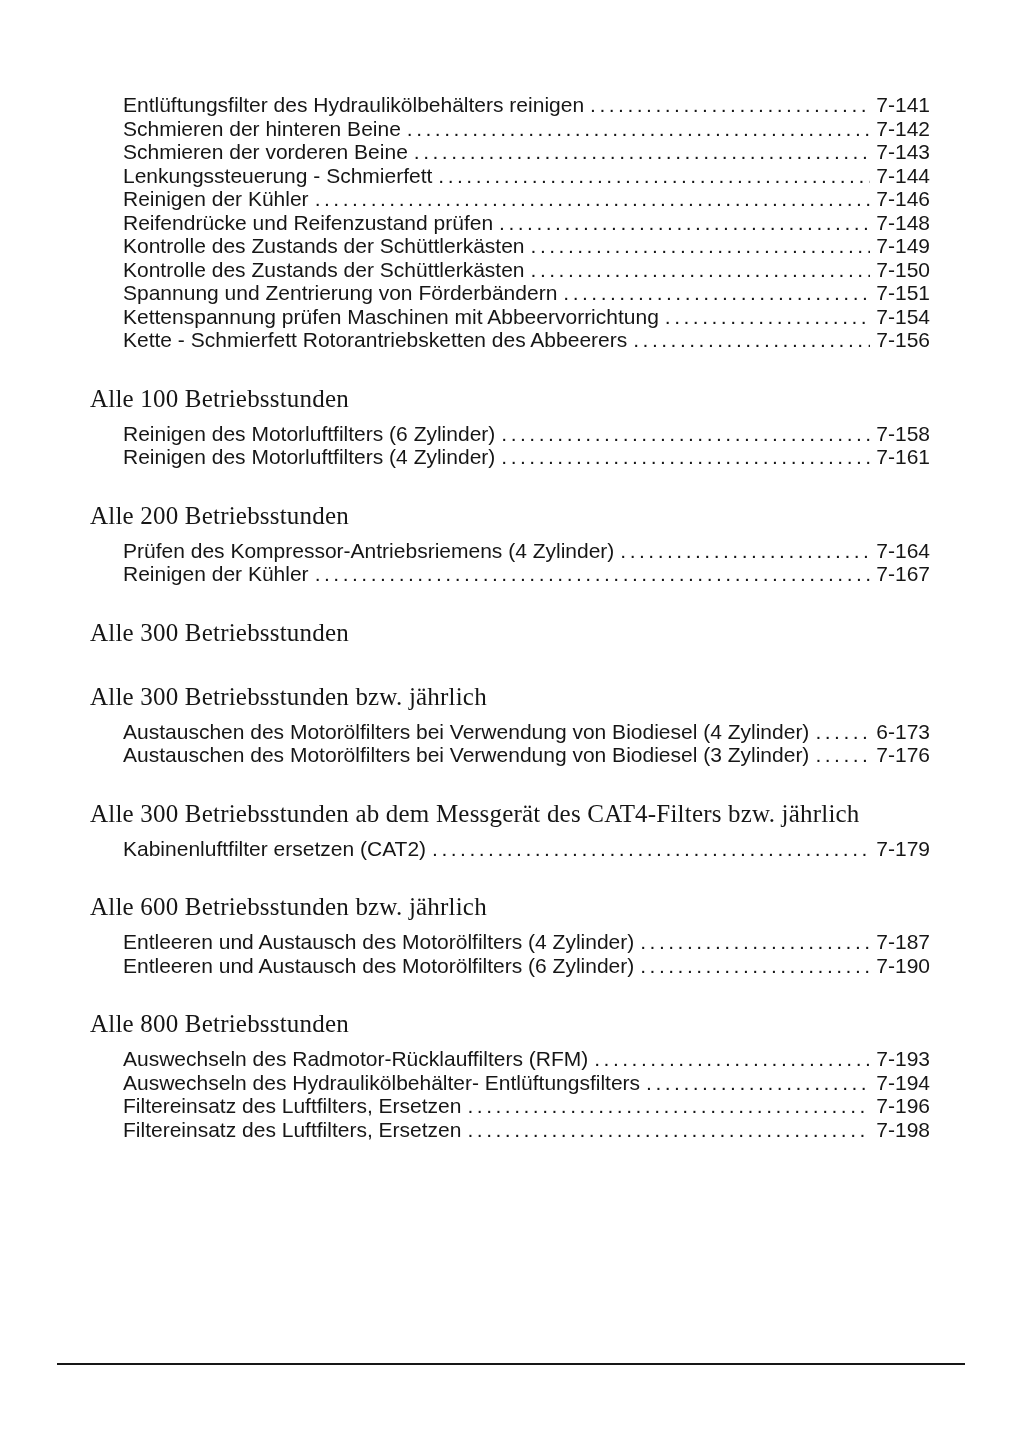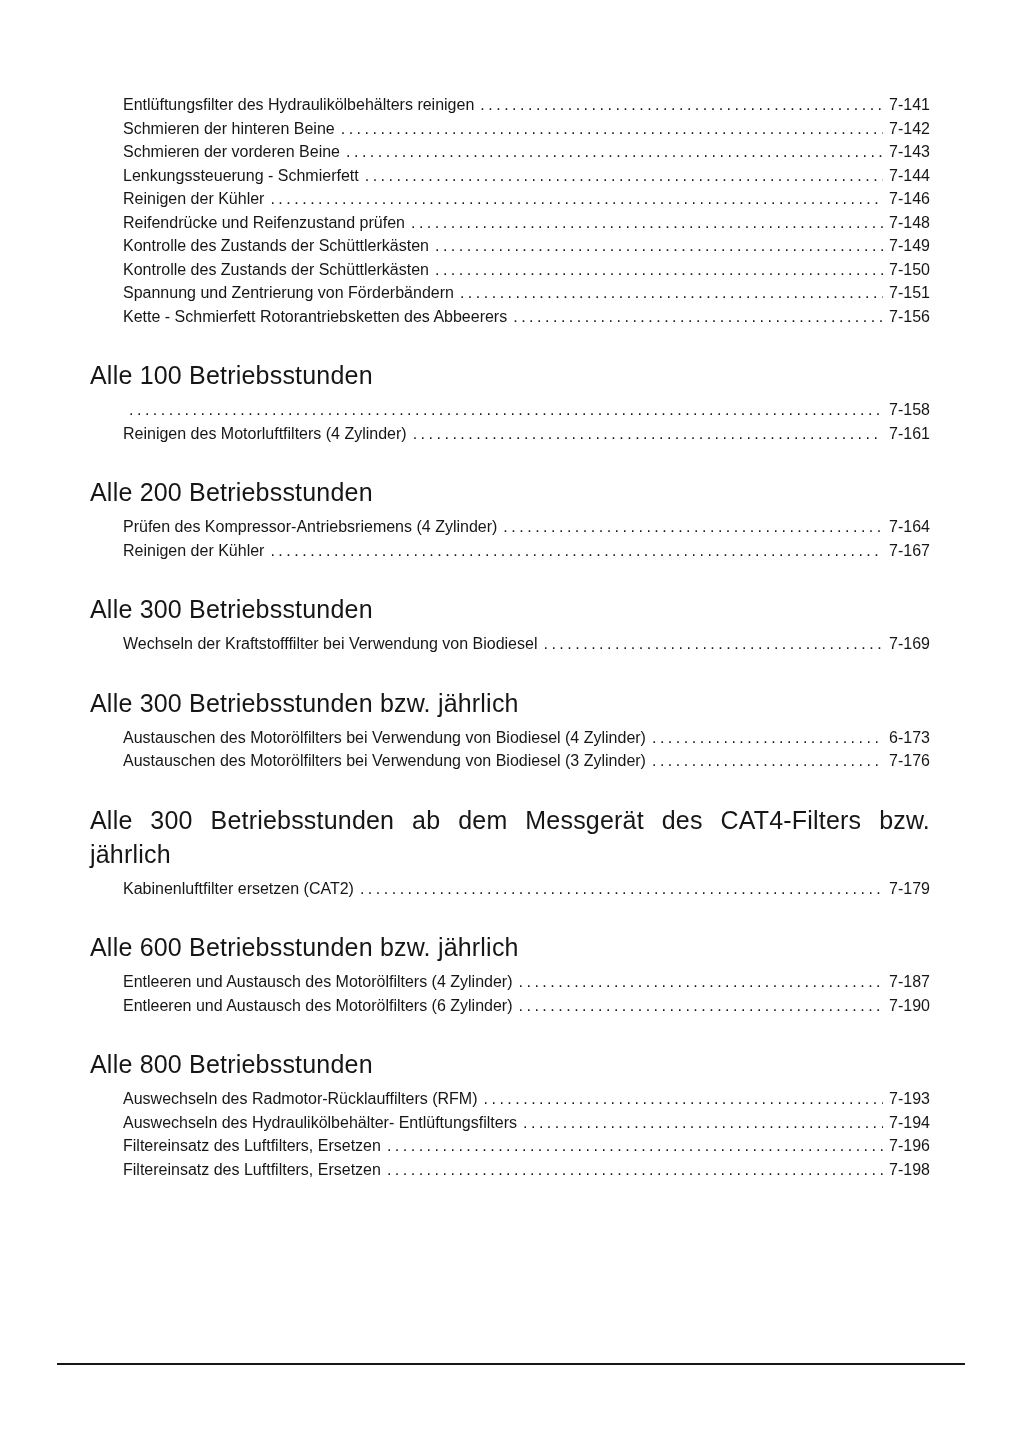--- a/index.html
+++ b/index.html
@@ -14,21 +14,21 @@
   .page {
     position: absolute;
     top: 93px;
     left: 90px;
     right: 94px;
   }
   .entries { padding-left: 33px; }
   .entry {
     display: flex;
     align-items: flex-start;
-    font-size: 16px;
+    font-size: 21px;
     line-height: 23.5px;
   }
   .entry-title { white-space: nowrap; }
   .dots {
     flex: 1;
     overflow: hidden;
     white-space: nowrap;
     margin: 0 6px 0 6px;
     letter-spacing: 3.5px;
     color: #161616;
@@ -38,20 +38,21 @@
   }
   .entry-page { white-space: nowrap; }
   .toc-section { margin-top: 30px; }
   .section-heading {
     font-size: 25px;
     font-weight: 400;
     line-height: 34px;
     text-align: justify;
     margin-bottom: 6px;
     letter-spacing: 0.2px;
+    font-family: Liberation Serif, serif;
   }
   .footer-rule {
     position: absolute;
     left: 57px;
     right: 59px;
     top: 1363px;
     border-top: 2px solid #161616;
   }
 </style>
 </head>
@@ -99,29 +100,35 @@
           <span class="entry-title">Kontrolle des Zustands der Schüttlerkästen</span>
           <span class="dots"></span>
           <span class="entry-page">7-150</span>
         </div>
         <div class="entry">
           <span class="entry-title">Spannung und Zentrierung von Förderbändern</span>
           <span class="dots"></span>
           <span class="entry-page">7-151</span>
         </div>
         <div class="entry">
+          <span class="entry-title">Kettenspannung prüfen Maschinen mit Abbeervorrichtung</span>
+          <span class="dots"></span>
+          <span class="entry-page">7-154</span>
+        </div>
+        <div class="entry">
           <span class="entry-title">Kette - Schmierfett Rotorantriebsketten des Abbeerers</span>
           <span class="dots"></span>
           <span class="entry-page">7-156</span>
         </div>
       </div>
       <section class="toc-section">
         <h2 class="section-heading">Alle 100 Betriebsstunden</h2>
         <div class="entries">
           <div class="entry">
+            <span class="entry-title">Reinigen des Motorluftfilters (6 Zylinder)</span>
             <span class="dots"></span>
             <span class="entry-page">7-158</span>
           </div>
           <div class="entry">
             <span class="entry-title">Reinigen des Motorluftfilters (4 Zylinder)</span>
             <span class="dots"></span>
             <span class="entry-page">7-161</span>
           </div>
         </div>
       </section>
@@ -135,27 +142,20 @@
           </div>
           <div class="entry">
             <span class="entry-title">Reinigen der Kühler</span>
             <span class="dots"></span>
             <span class="entry-page">7-167</span>
           </div>
         </div>
       </section>
       <section class="toc-section">
         <h2 class="section-heading">Alle 300 Betriebsstunden</h2>
-        <div class="entries">
-          <div class="entry">
-            <span class="entry-title">Wechseln der Kraftstofffilter bei Verwendung von Biodiesel</span>
-            <span class="dots"></span>
-            <span class="entry-page">7-169</span>
-          </div>
-        </div>
       </section>
       <section class="toc-section">
         <h2 class="section-heading">Alle 300 Betriebsstunden bzw. jährlich</h2>
         <div class="entries">
           <div class="entry">
             <span class="entry-title">Austauschen des Motorölfilters bei Verwendung von Biodiesel (4 Zylinder)</span>
             <span class="dots"></span>
             <span class="entry-page">6-173</span>
           </div>
           <div class="entry">

